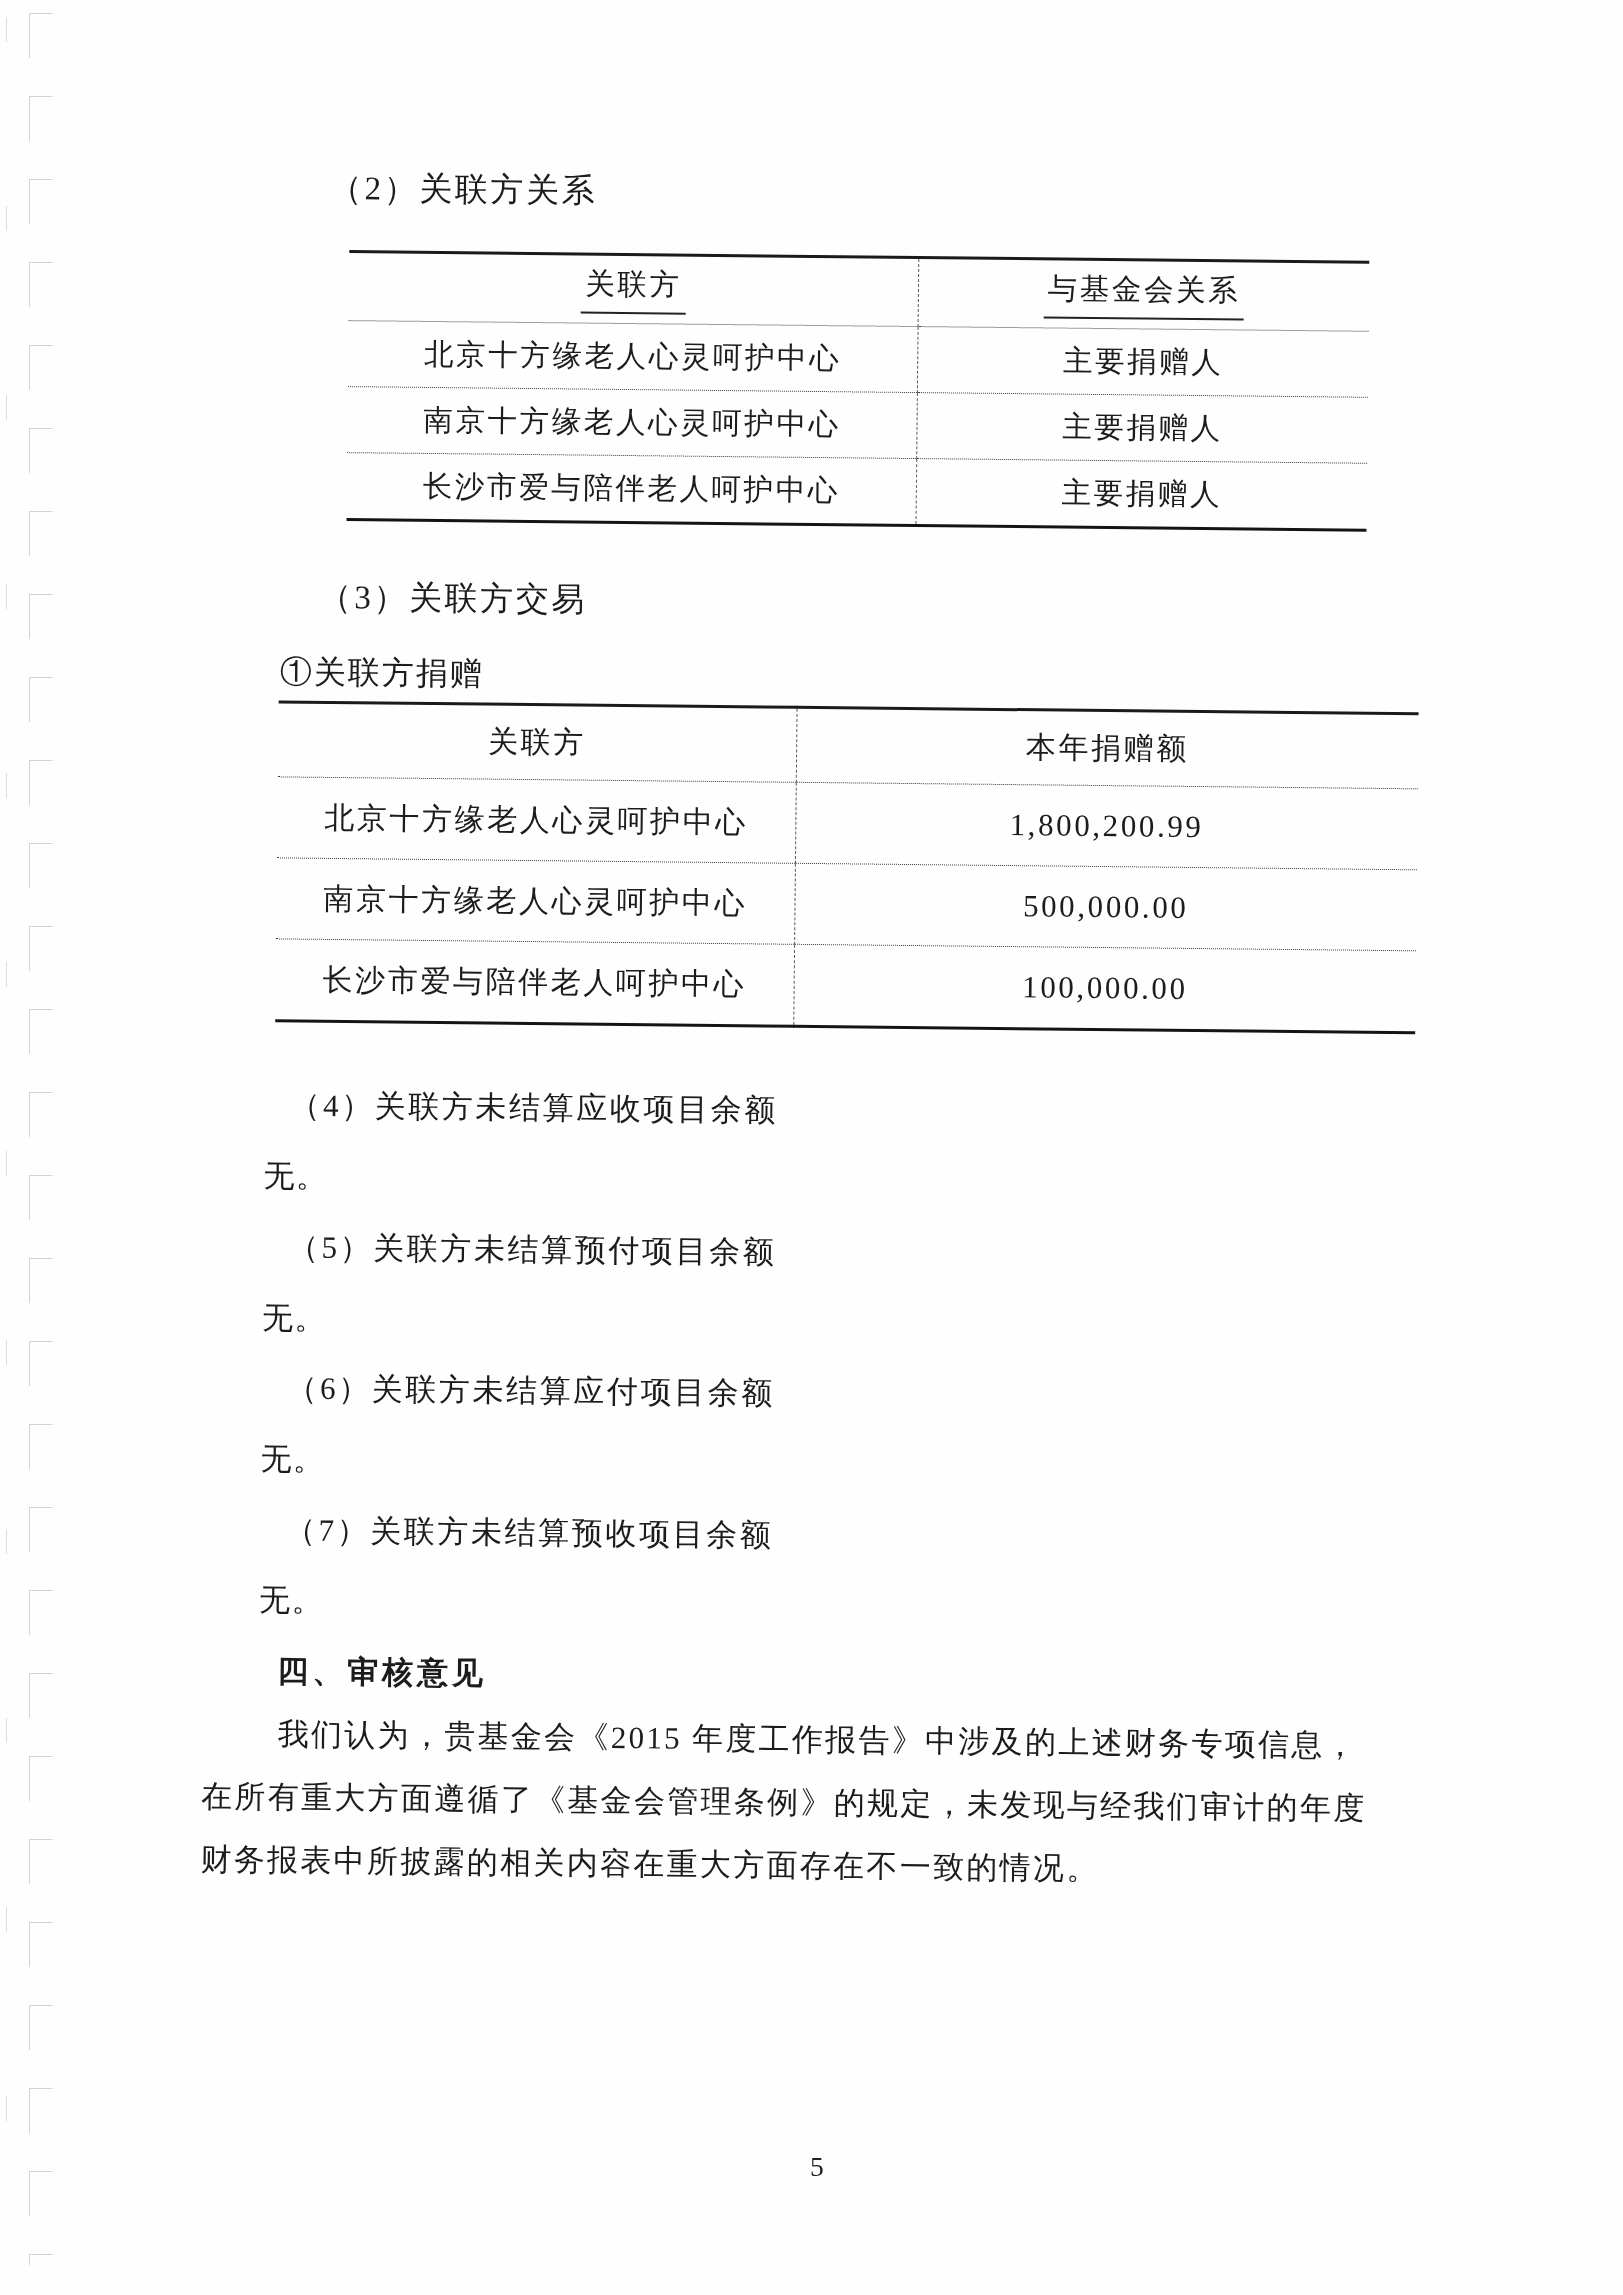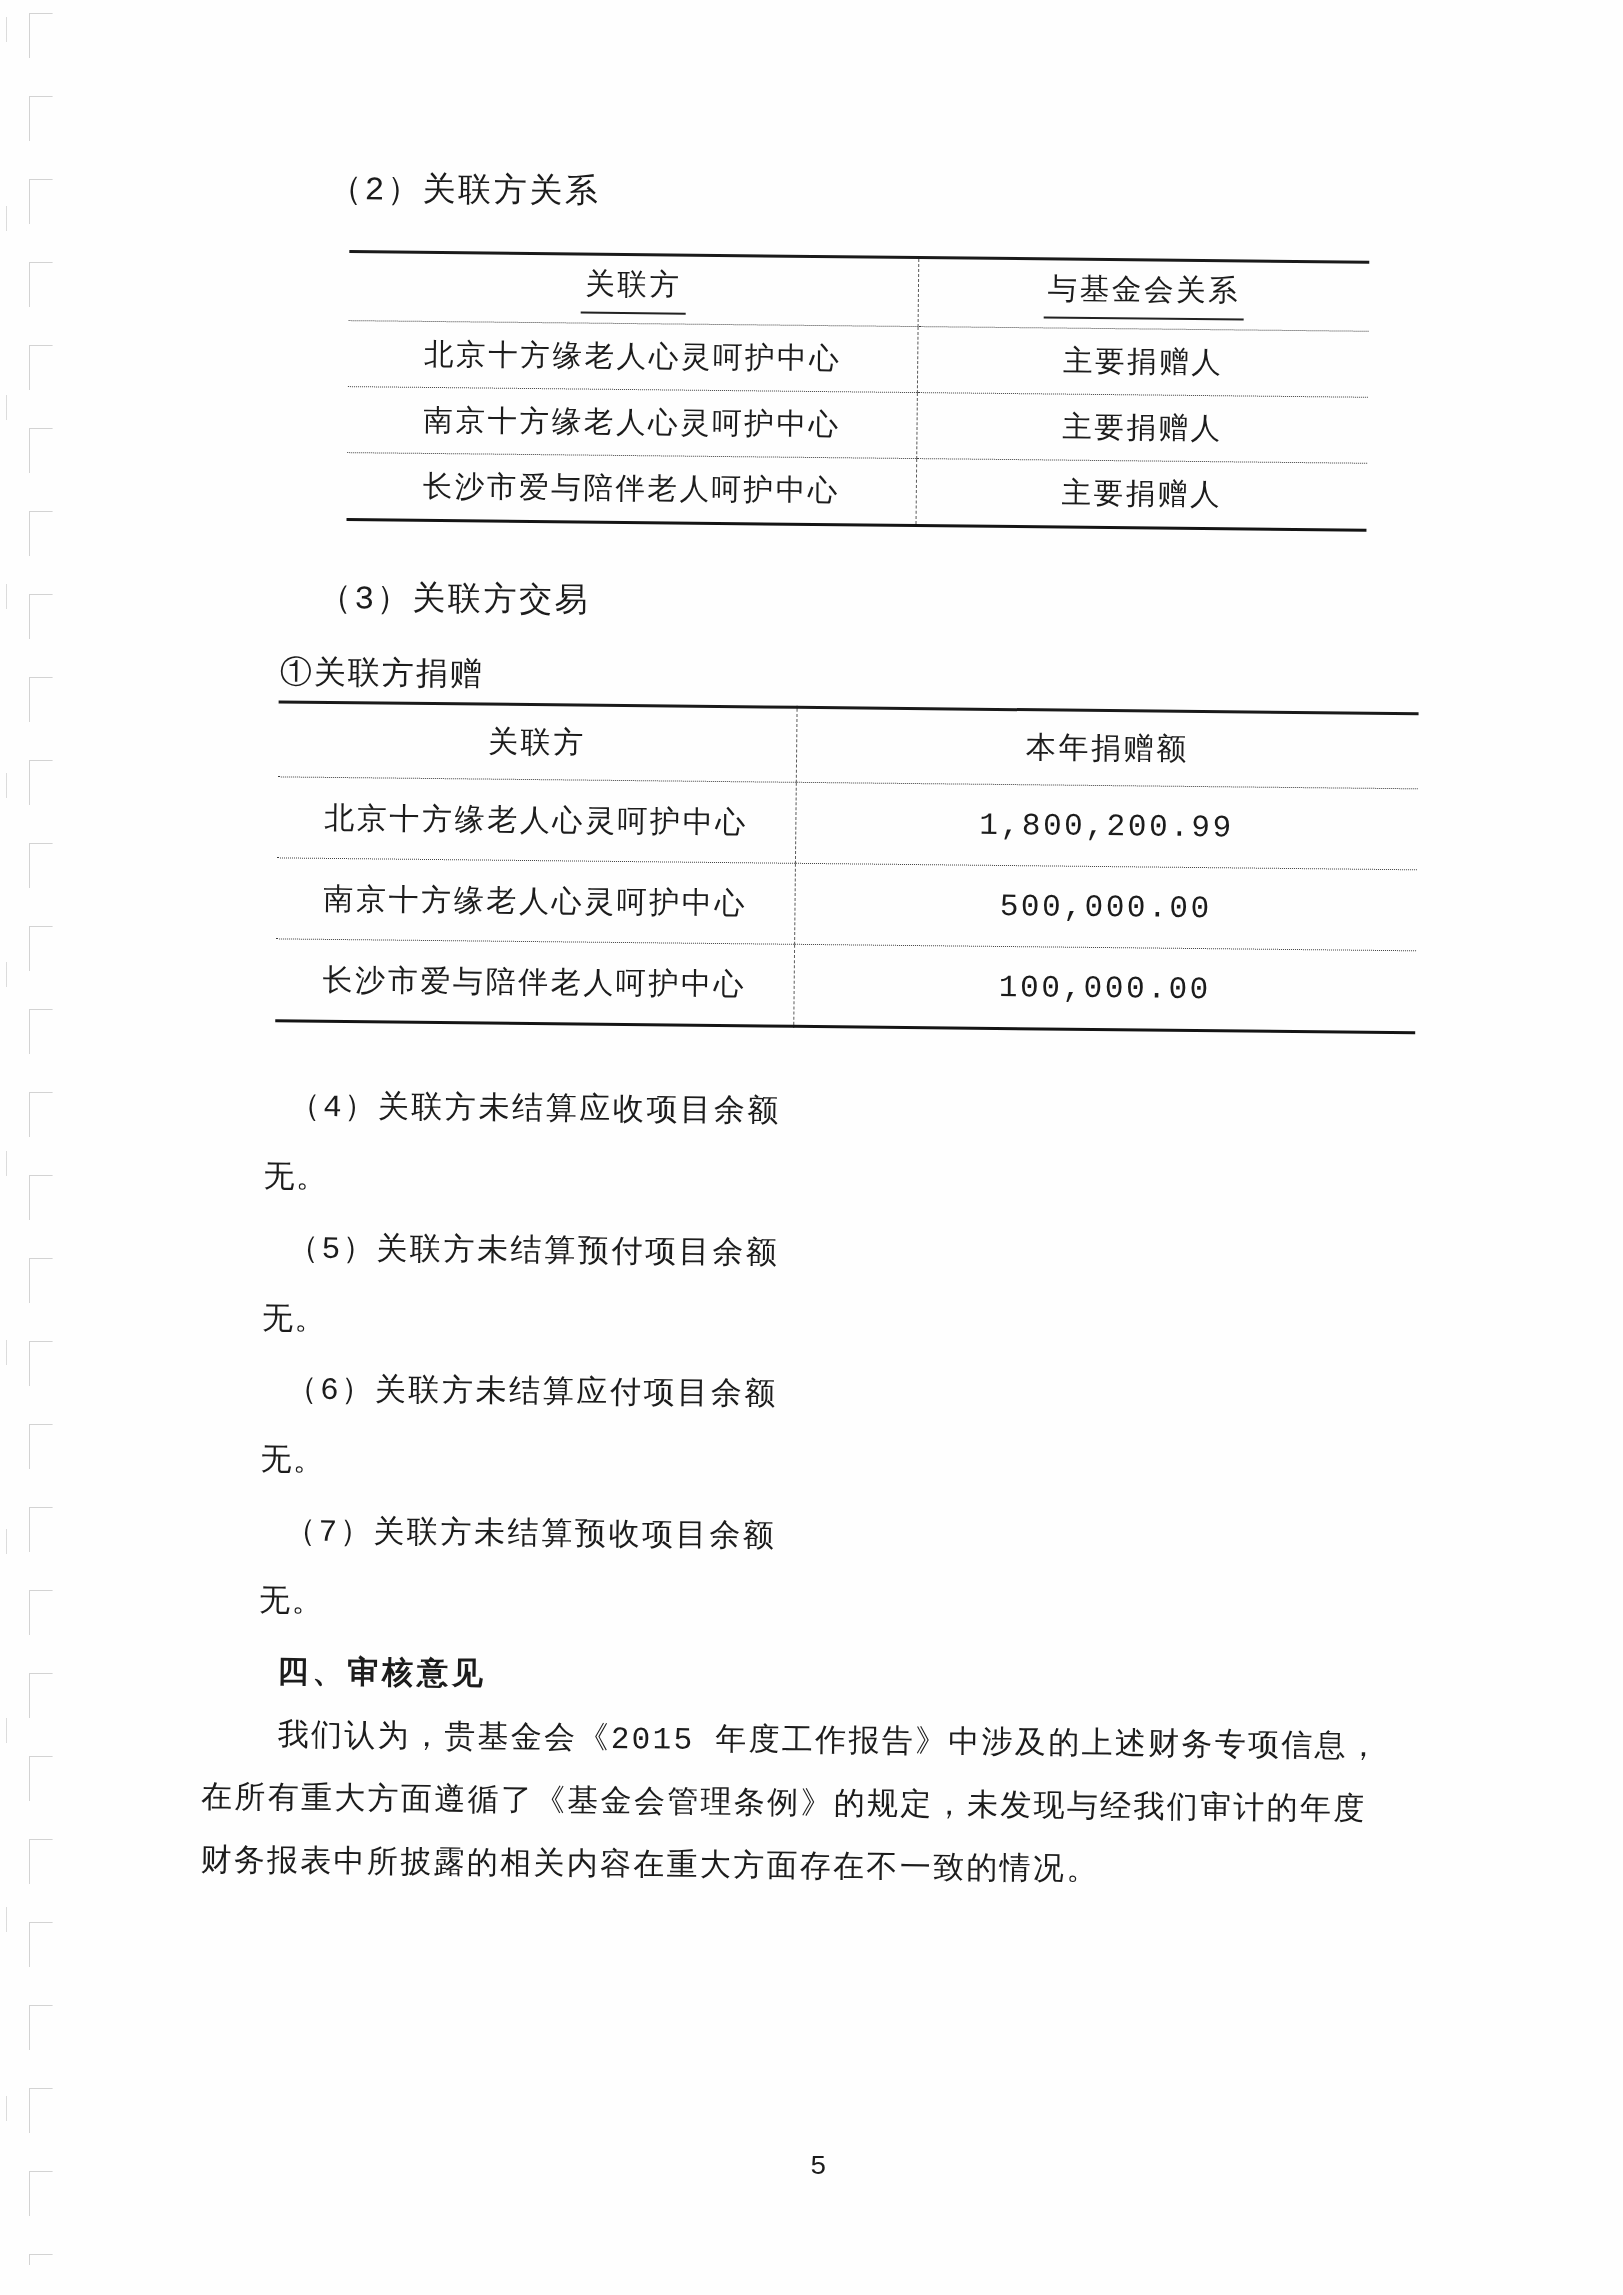--- a/index.html
+++ b/index.html
@@ -6,21 +6,21 @@
     margin: 0;
     padding: 0;
     background: #ffffff;
   }
   .page {
     position: relative;
     width: 1623px;
     height: 2295px;
     background: #fefefe;
     overflow: hidden;
-    font-family: Liberation Mono, monospace;
+    font-family: Liberation Serif, serif;
     color: #1c1c1c;
   }
   
   .scan-marks {
     position: absolute;
     left: 29px;
     top: 13px;
     width: 26px;
     height: 2252px;
     background-image:

